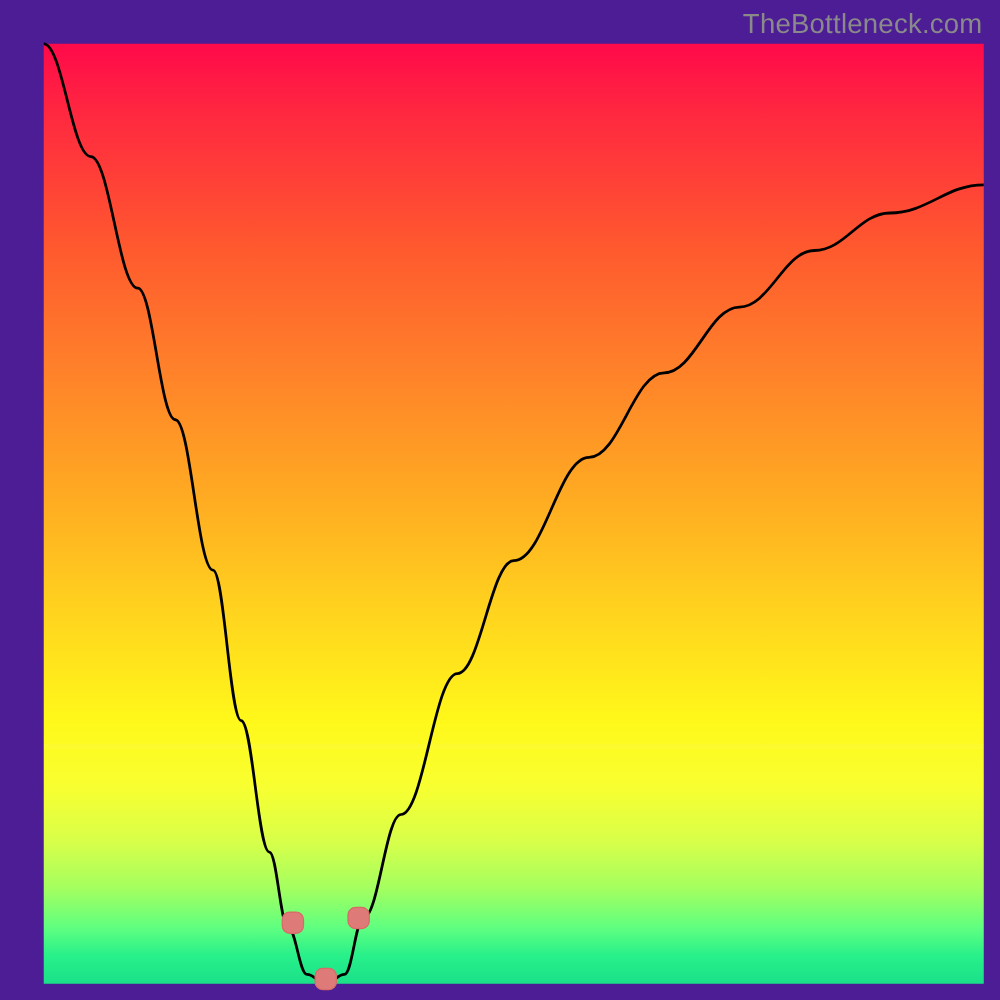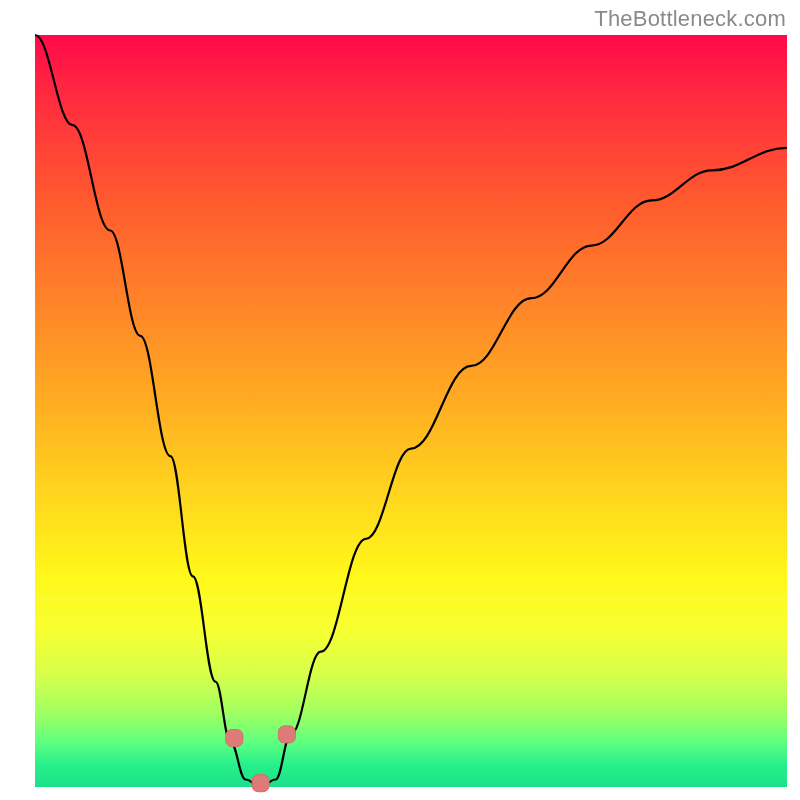--- a/index.html
+++ b/index.html
@@ -9,21 +9,21 @@
     height: 800px;
     background: #000;
     overflow: hidden;
   }
   .frame {
     position: absolute;
     left: 0;
     top: 0;
     width: 800px;
     height: 800px;
-    background: #ffffff;
+    background: #4c1d95;
   }
   .plot-area {
     position: absolute;
     left: 35px;
     top: 35px;
     width: 752px;
     height: 752px;
     background: linear-gradient(to bottom,
       #ff0a4a 0%,
       #ff2a3f 8%,

